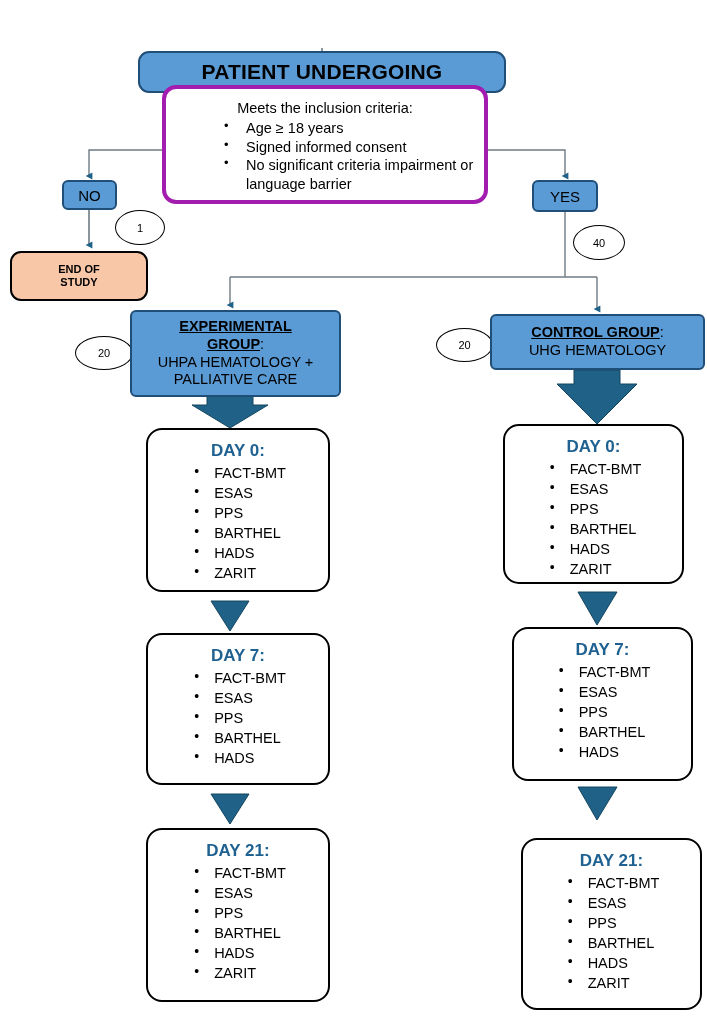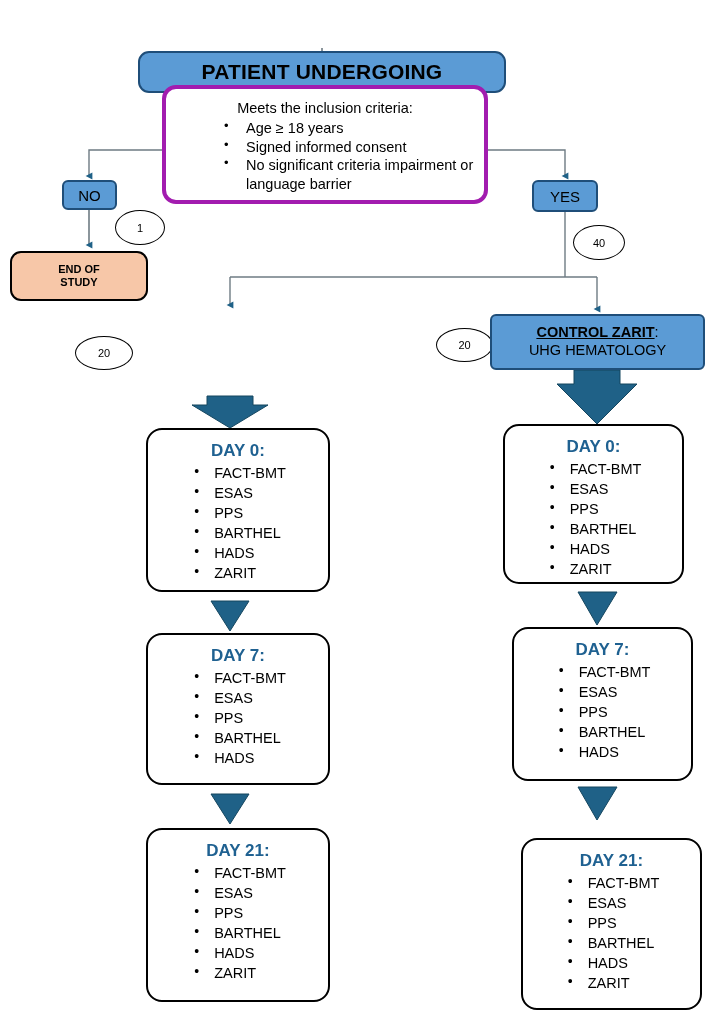--- a/index.html
+++ b/index.html
@@ -238,24 +238,34 @@
 
   <div class="count-ellipse" style="left:436px; top:328px; width:57px; height:34px;">
     <span>20</span>
   </div>
 
   <div class="node end-box" style="left:10px; top:251px; width:138px; height:50px;">
     <span class="end-text">END OF</span>
     <span class="end-text">STUDY</span>
   </div>
 
+  <div class="node blue-box" style="left:130px; top:310px; width:211px; height:87px;">
+    <div class="group-text">
+      <span class="group-title">EXPERIMENTAL</span>
+    </div>
+    <div class="group-text">
+      <span class="group-title">GROUP</span><span>:</span>
+    </div>
+    <div class="group-text">UHPA HEMATOLOGY +</div>
+    <div class="group-text">PALLIATIVE CARE</div>
+  </div>
 
   <div class="node blue-box" style="left:490px; top:314px; width:215px; height:56px;">
     <div class="group-text">
-      <span class="group-title">CONTROL ZARIT</span><span>:</span>
+      <span class="group-title">CONTROL GROUP</span><span>:</span>
     </div>
     <div class="group-text">UHG HEMATOLOGY</div>
   </div>
 
   <div class="node day-box" style="left:146px; top:428px; width:184px; height:164px;">
     <div class="day-title">DAY 0:</div>
     <ul class="day-list">
       <li>FACT-BMT</li>
       <li>ESAS</li>
       <li>PPS</li>

